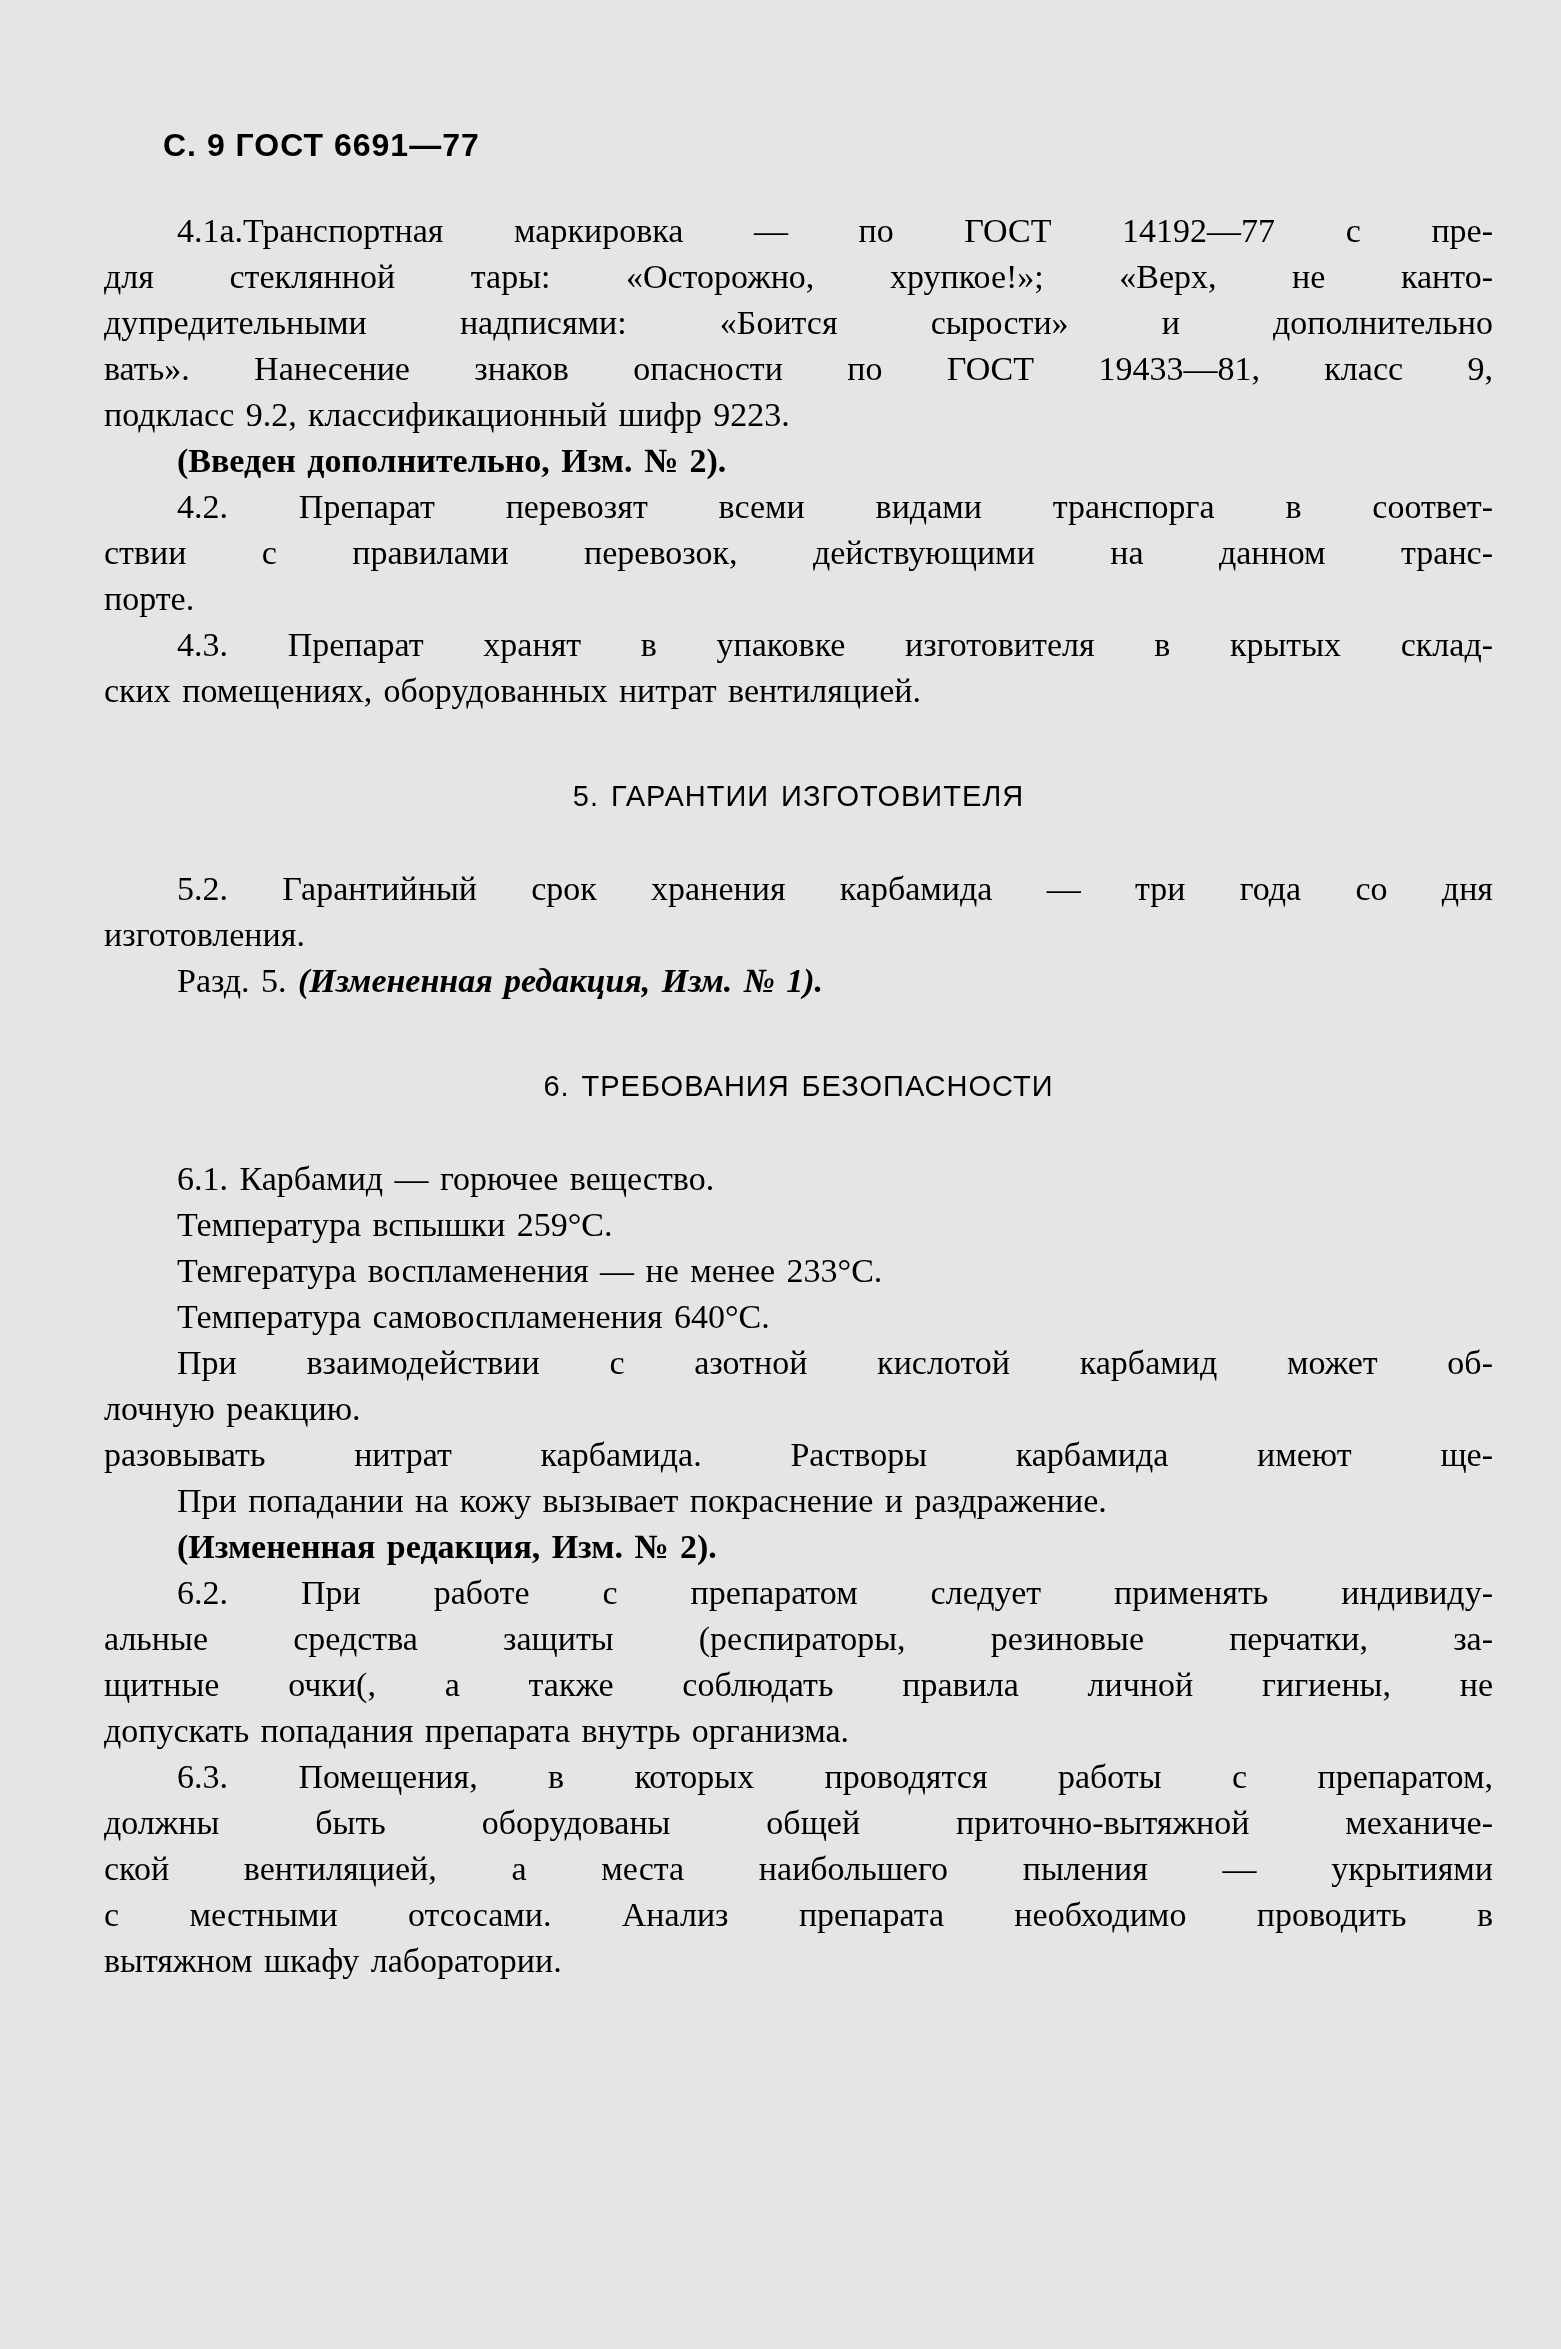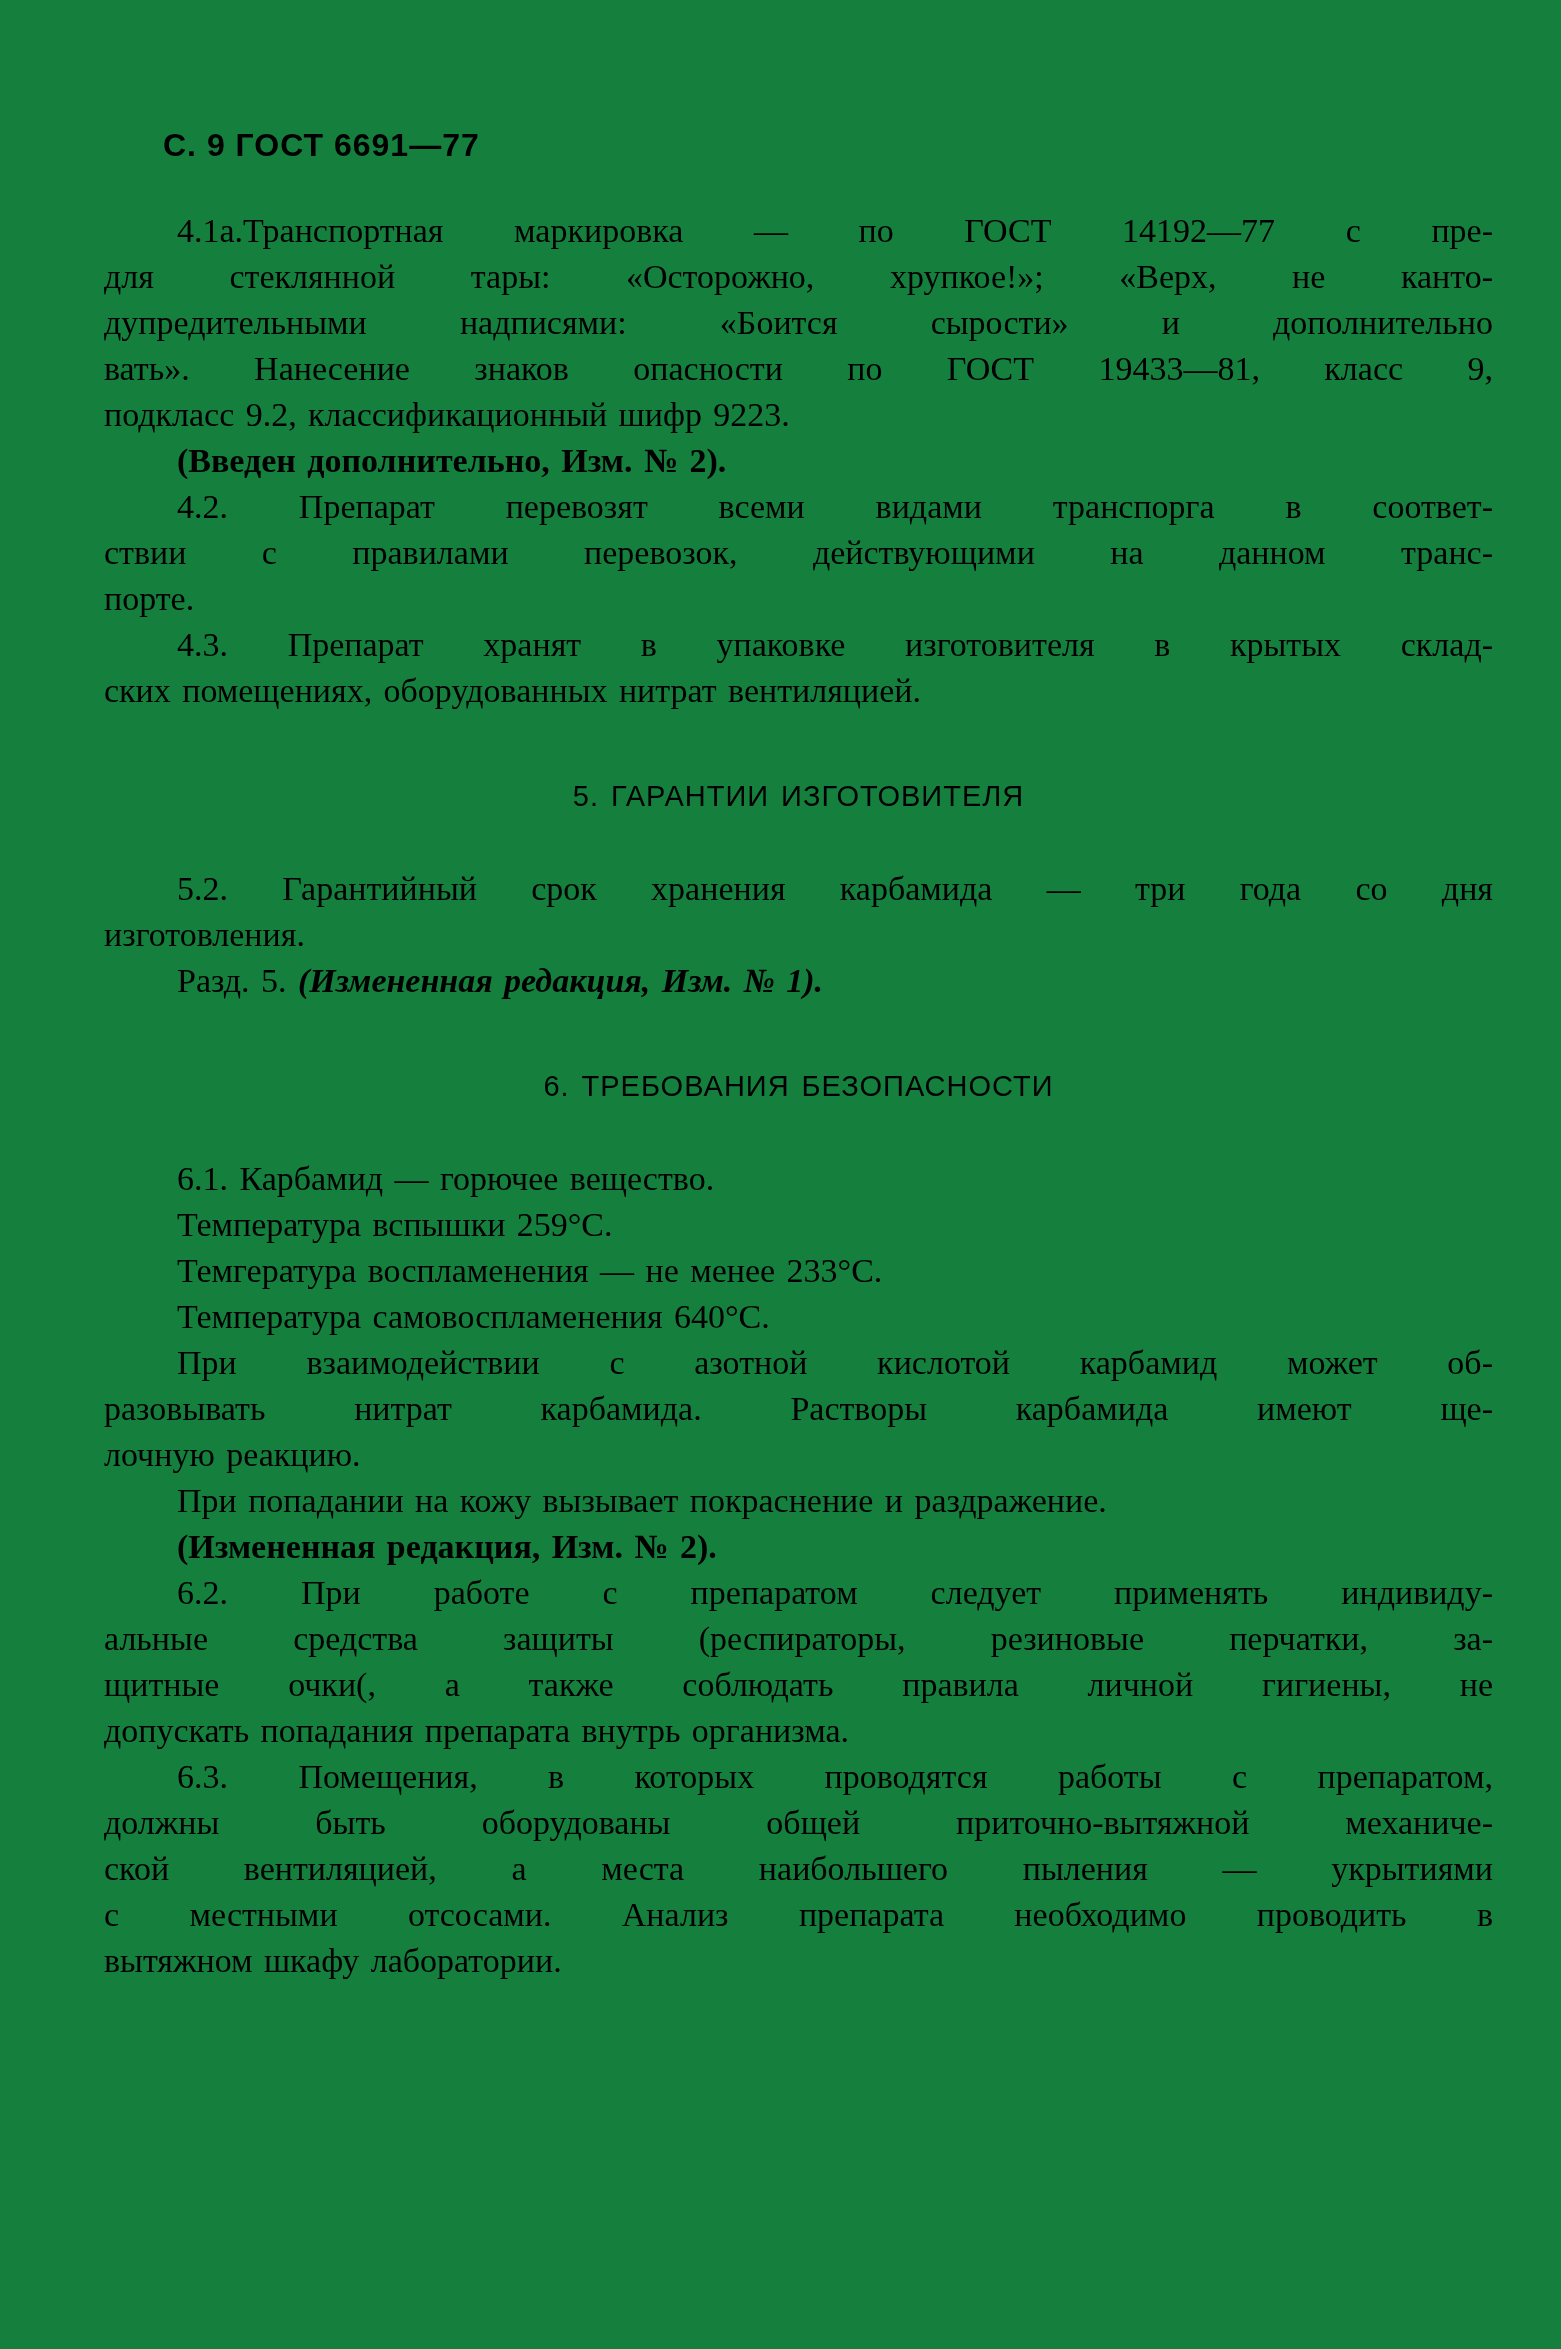--- a/index.html
+++ b/index.html
@@ -5,21 +5,21 @@
   html, body { margin: 0; padding: 0; }
   body {
     width: 1561px; height: 2349px;
     background: #ffffff;
     color: #000000;
     font-family: "Liberation Serif", "DejaVu Serif", serif;
   }
   .page {
     position: relative;
     width: 1561px; height: 2349px;
-    background: #15803d;
+    background: #e5e5e5;
     overflow: hidden;
   }
   .page-header {
     position: absolute;
     left: 163px; top: 127px;
     font-family: "Liberation Sans", "DejaVu Sans", sans-serif;
     font-weight: 700;
     font-size: 32px;
     letter-spacing: 1px;
     white-space: nowrap;
@@ -92,22 +92,22 @@
         <div class="line first last">Температура вспышки 259°С.</div>
       </div>
       <div class="para">
         <div class="line first last">Темгература воспламенения — не менее 233°С.</div>
       </div>
       <div class="para">
         <div class="line first last">Температура самовоспламенения 640°С.</div>
       </div>
       <div class="para">
         <div class="line first">При взаимодействии с азотной кислотой карбамид может об-</div>
+        <div class="line last">лочную реакцию.</div>
         <div class="line">разовывать нитрат карбамида. Растворы карбамида имеют ще-</div>
-        <div class="line last">лочную реакцию.</div>
       </div>
       <div class="para">
         <div class="line first last">При попадании на кожу вызывает покраснение и раздражение.</div>
       </div>
       <div class="para bold">
         <div class="line first last">(Измененная редакция, Изм. № 2).</div>
       </div>
       <div class="para">
         <div class="line first">6.2. При работе с препаратом следует применять индивиду-</div>
         <div class="line">альные средства защиты (респираторы, резиновые перчатки, за-</div>

